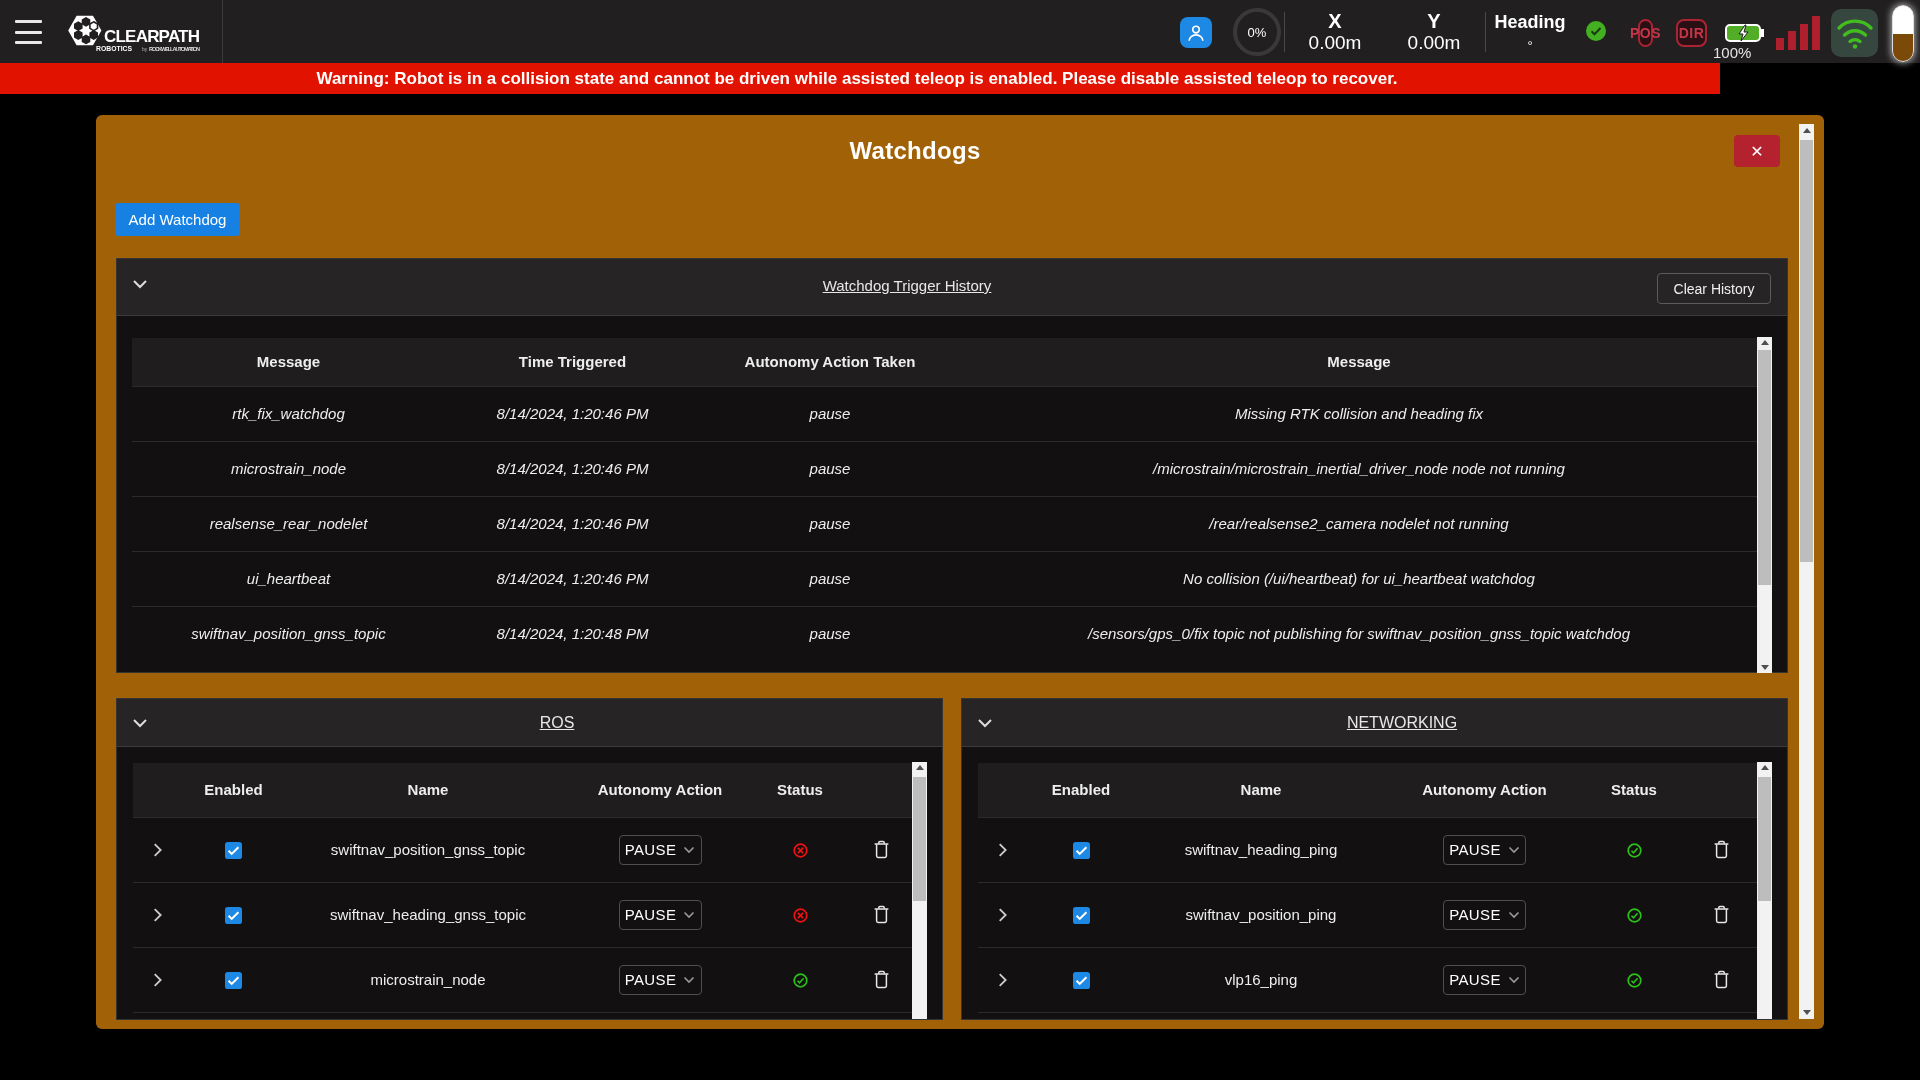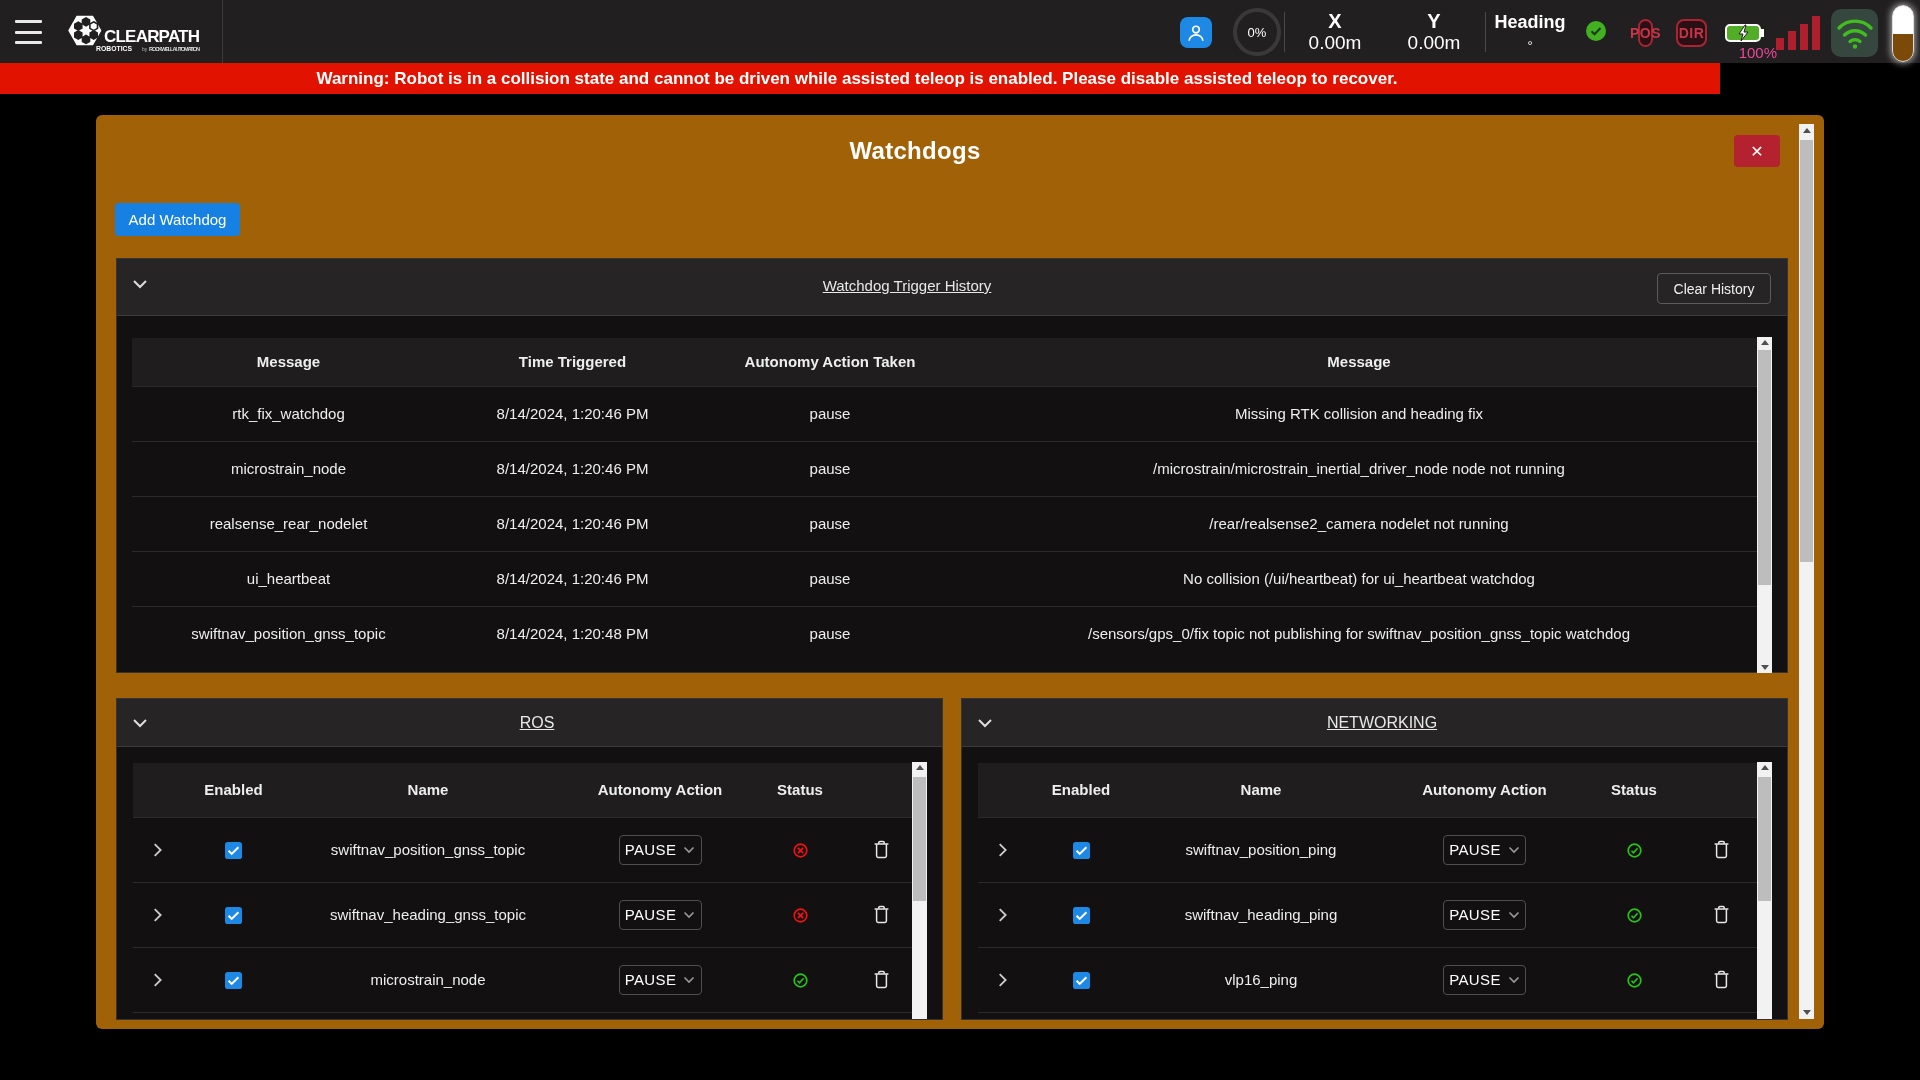--- a/index.html
+++ b/index.html
@@ -45,34 +45,34 @@
 #hist .pbody { top:58px; height:357px; }
 
 table { border-collapse:collapse; table-layout:fixed; }
 td,th { padding:0; text-align:center; font-size:15px; font-weight:normal; color:#eee; overflow:hidden; white-space:nowrap; }
 .thead-row { background:#1f1d1d; }
 tr { border-bottom:1px solid #2c2a2a; }
 .thead-row th { font-weight:bold; }
 
 #htable { position:absolute; left:15px; top:22px; width:1626px; }
 #htable .thead-row { height:48px; }
-#htable tr.r { height:55px; }
+#htable tr.r { height:55px;font-style:italic; }
 #htable tr.r:last-child { border-bottom:none; }
 
 
 .sbar { position:absolute; background:#f2f2f2; }
 .sb-thumb { position:absolute; left:1px; right:1px; background:#bdbdbd; }
 .sb-arrow { position:absolute; left:0; width:100%; text-align:center; color:#555; font-size:9px; line-height:9px; }
 
 
 .bpanel { position:absolute; top:583px; width:827px; height:322px; }
 #rospanel { left:20px; }
 #netpanel { left:865px; }
 .bpanel .phead { height:49px; }
-.bpanel .ptitle { top:15px; left:20px; width:800px; font-size:16px; }
+.bpanel .ptitle { top:15px; left:40px; width:800px; font-size:16px; }
 .bpanel .chev { top:12px; }
 .bpanel .pbody { top:49px; height:273px; }
 .btable { position:absolute; left:16px; top:16px; width:780px; }
 .btable .thead-row { height:54px; }
 .btable tr.r { height:65px; }
 
 .pause { display:inline-flex; width:83px; height:30px; border:1px solid #4f4f4f; border-radius:4px;
   align-items:center; justify-content:center; gap:7px; font-size:15px; letter-spacing:0.4px; color:#fff; }
 .icon { vertical-align:middle; }
 
@@ -81,21 +81,21 @@
   display:flex; align-items:center; justify-content:center; }
 #pct { position:absolute; left:1233px; top:8px; width:48px; height:48px; border:4px solid #3a3838; border-radius:50%;
   display:flex; align-items:center; justify-content:center; font-size:13px; color:#fff; }
 .tbdiv { position:absolute; top:12px; width:1px; height:40px; background:#4a4848; }
 .xy { position:absolute; top:11px; text-align:center; line-height:21px; font-size:19px; }
 .xy b { font-size:20px; }
 #chk-top { position:absolute; left:1585px; top:20px; }
 .badge { position:absolute; top:19px; height:28px; border:2px solid #ab2433; border-radius:8px; background:#2a1014;
   color:#c53648; font-size:14px; font-weight:bold; display:flex; align-items:center; justify-content:center; letter-spacing:0.5px; }
 #batt { position:absolute; left:1725px; top:24px; }
-#battpct { position:absolute; left:1713px; top:44px; width:64px; text-align:right; font-size:15px; color:#ec4899; }
+#battpct { position:absolute; left:1713px; top:44px; width:64px; text-align:left; font-size:15px; color:#e5e5e5; }
 .bar { position:absolute; background:#b01f2d; width:8px; }
 #wifibox { position:absolute; left:1831px; top:9px; width:47px; height:48px; background:#364740; border-radius:10px;
   display:flex; align-items:center; justify-content:center; }
 #pill { position:absolute; left:1892px; top:5px; width:22px; height:57px; border-radius:11px; background:linear-gradient(#fff 0 50%, #7c4a08 50% 100%);
   box-shadow:0 0 7px 1px rgba(255,255,255,0.65); border:1px solid #ddd; }
 #logo { position:absolute; left:67px; top:9px; }
 
 
 .tri-up { width:0; height:0; border-left:4px solid transparent; border-right:4px solid transparent; border-bottom:5px solid #505050; margin:0 auto; }
 .tri-dn { width:0; height:0; border-left:4px solid transparent; border-right:4px solid transparent; border-top:5px solid #505050; margin:0 auto; }
@@ -346,21 +346,21 @@
               <th style="width:73px"></th>
         </tr>
         <tr class="r">
               <td><svg class="icon" width="22" height="22" viewBox="0 0 24 24">
                   <path d="M9.5 5.5l6.5 6.5-6.5 6.5" fill="none" stroke="#ccc" stroke-width="2"></path>
                 </svg></td>
               <td><svg class="icon" width="17" height="17" viewBox="0 0 18 18">
                   <rect width="18" height="18" rx="3" fill="#1e88e5"></rect>
                   <path d="M3.8 9.3 l3.3 3.3 L14.2 5.6" stroke="#fff" stroke-width="2.2" fill="none"></path>
                 </svg></td>
-              <td>swiftnav_position_ping</td>
+              <td>swiftnav_heading_ping</td>
               <td><span class="pause">PAUSE <svg width="12" height="8" viewBox="0 0 12 8">
                     <path d="M1.5 1.5 L6 6 L10.5 1.5" fill="none" stroke="#9a9a9a" stroke-width="1.6"></path>
                   </svg></span></td>
               <td><svg class="icon" width="15" height="15" viewBox="0 0 15 15">
                   <circle cx="7.5" cy="7.5" r="6.3" fill="none" stroke="#28c315" stroke-width="1.7"></circle>
                   <path d="M4.5 7.8 l2 2 L10.6 5.3" fill="none" stroke="#28c315" stroke-width="1.6"></path>
                 </svg></td>
               <td><svg class="icon" width="17" height="19" viewBox="0 0 17 19" fill="none" stroke="#e8e8e8" stroke-width="1.5">
                   <path d="M1.6 4 h13.8"></path>
                   <path d="M5.8 3.8 V2.5 a1.1 1.1 0 0 1 1.1-1.1 h3.2 a1.1 1.1 0 0 1 1.1 1.1 V3.8"></path>
@@ -368,21 +368,21 @@
                 </svg></td>
             </tr>
         <tr class="r">
               <td><svg class="icon" width="22" height="22" viewBox="0 0 24 24">
                   <path d="M9.5 5.5l6.5 6.5-6.5 6.5" fill="none" stroke="#ccc" stroke-width="2"></path>
                 </svg></td>
               <td><svg class="icon" width="17" height="17" viewBox="0 0 18 18">
                   <rect width="18" height="18" rx="3" fill="#1e88e5"></rect>
                   <path d="M3.8 9.3 l3.3 3.3 L14.2 5.6" stroke="#fff" stroke-width="2.2" fill="none"></path>
                 </svg></td>
-              <td>swiftnav_heading_ping</td>
+              <td>swiftnav_position_ping</td>
               <td><span class="pause">PAUSE <svg width="12" height="8" viewBox="0 0 12 8">
                     <path d="M1.5 1.5 L6 6 L10.5 1.5" fill="none" stroke="#9a9a9a" stroke-width="1.6"></path>
                   </svg></span></td>
               <td><svg class="icon" width="15" height="15" viewBox="0 0 15 15">
                   <circle cx="7.5" cy="7.5" r="6.3" fill="none" stroke="#28c315" stroke-width="1.7"></circle>
                   <path d="M4.5 7.8 l2 2 L10.6 5.3" fill="none" stroke="#28c315" stroke-width="1.6"></path>
                 </svg></td>
               <td><svg class="icon" width="17" height="19" viewBox="0 0 17 19" fill="none" stroke="#e8e8e8" stroke-width="1.5">
                   <path d="M1.6 4 h13.8"></path>
                   <path d="M5.8 3.8 V2.5 a1.1 1.1 0 0 1 1.1-1.1 h3.2 a1.1 1.1 0 0 1 1.1 1.1 V3.8"></path>

